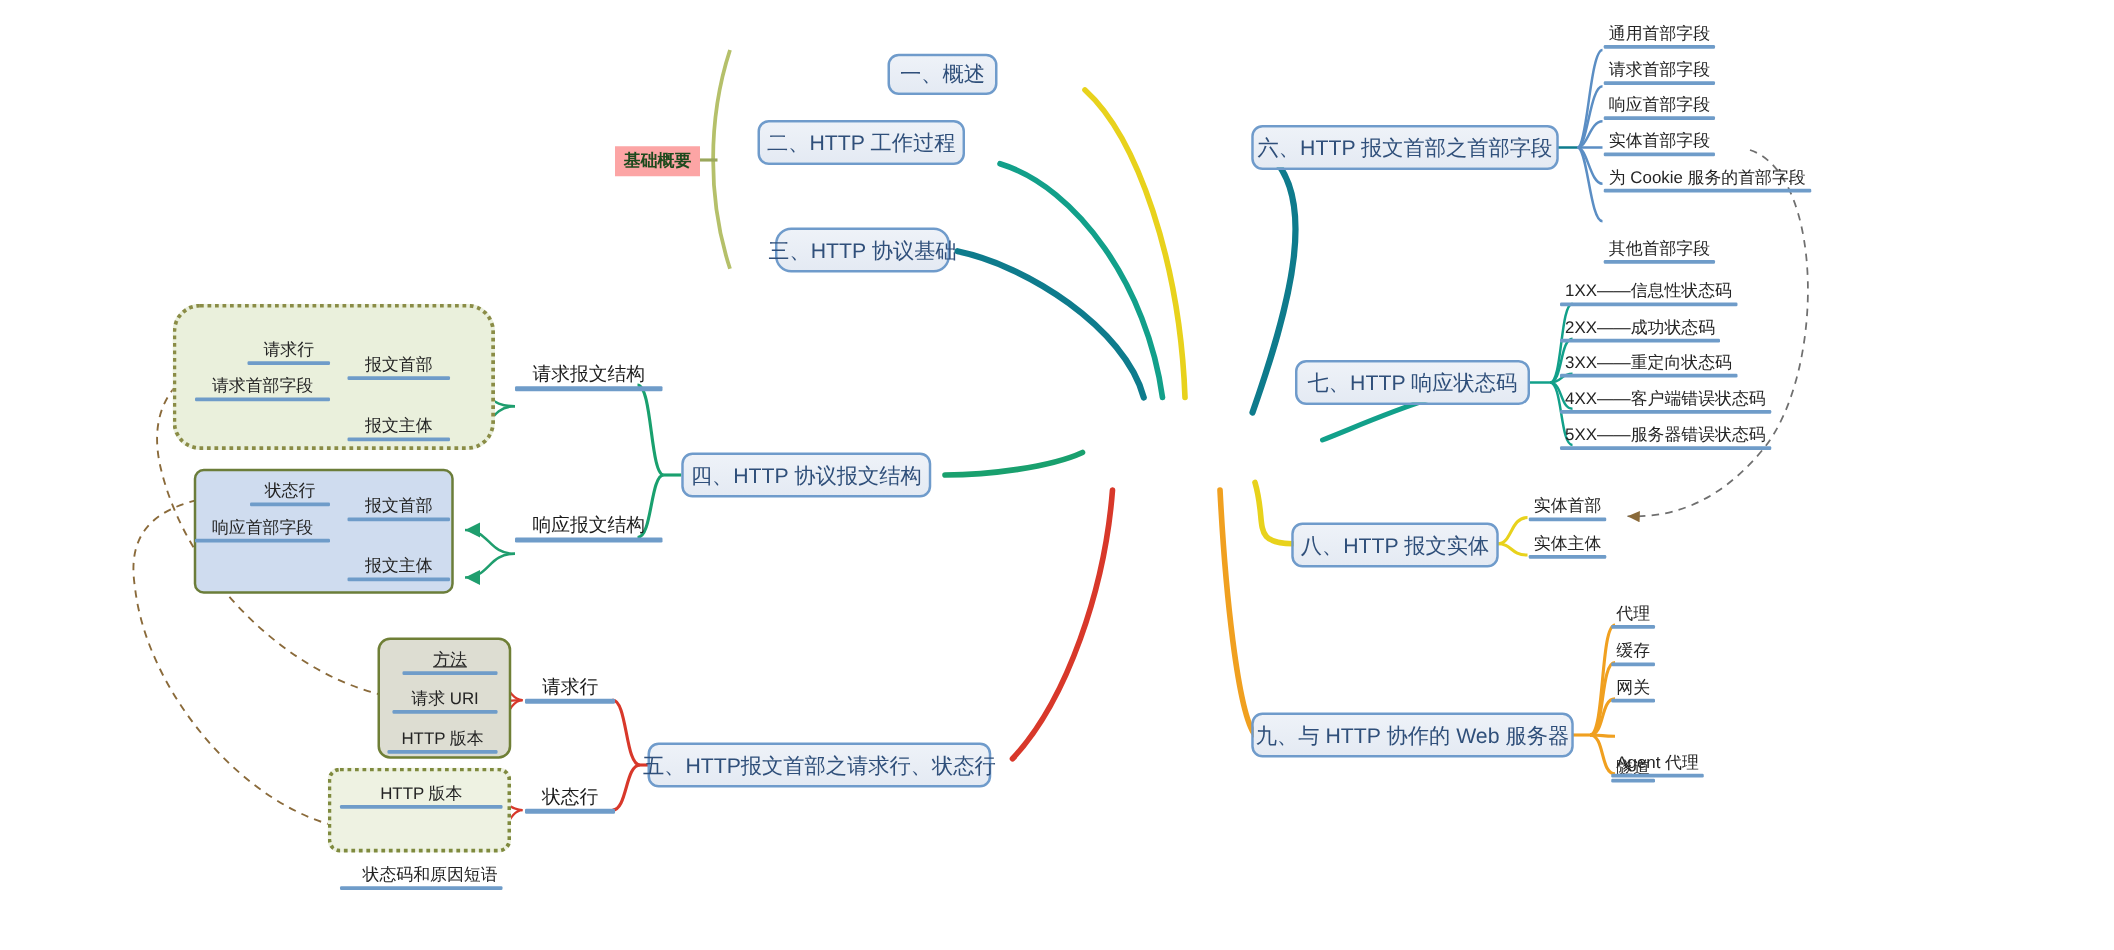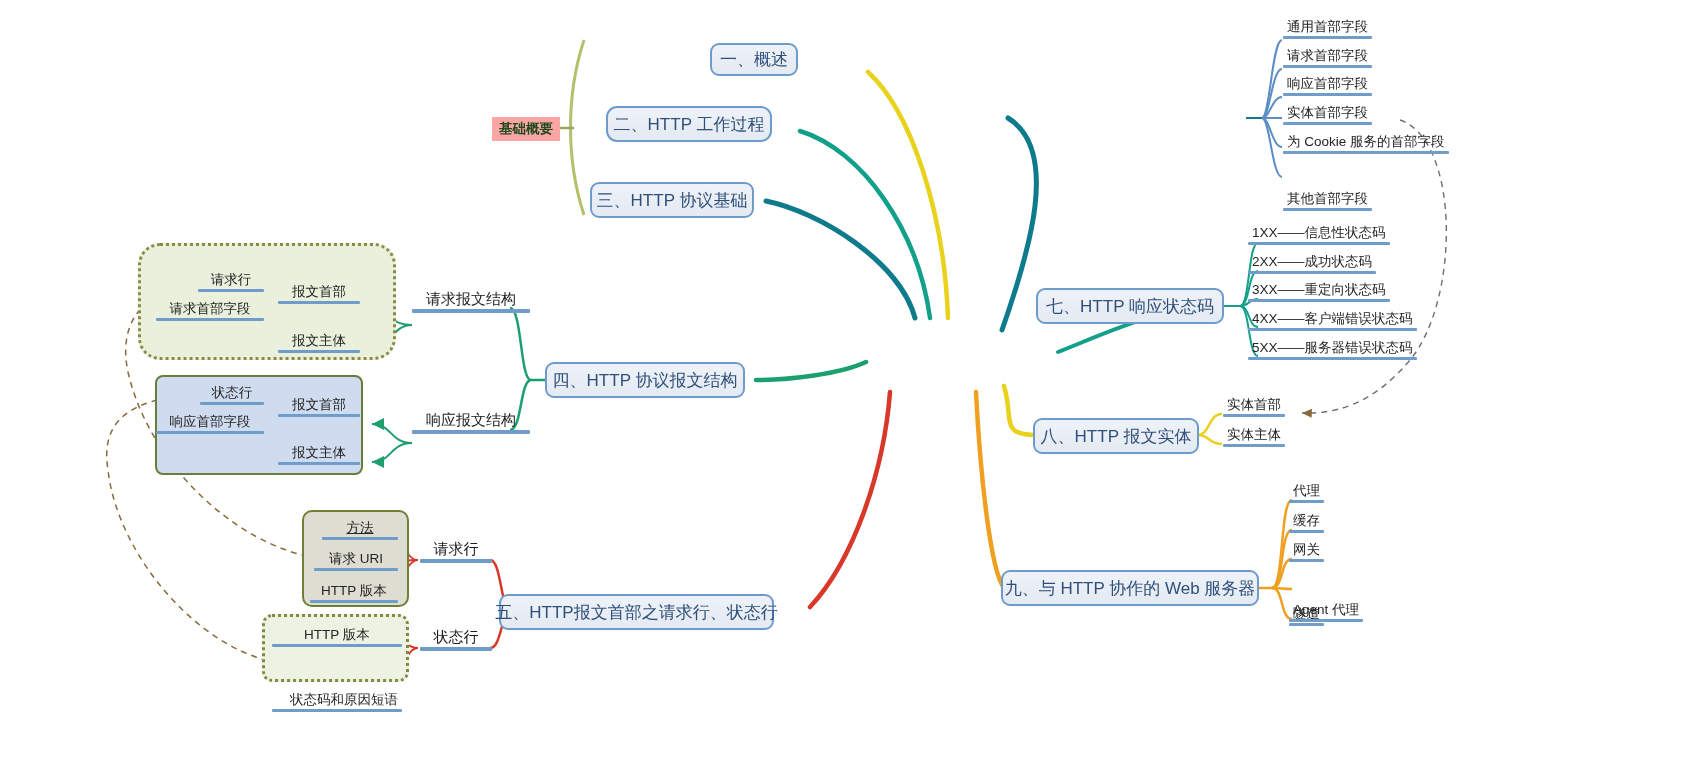--- a/index.html
+++ b/index.html
@@ -141,36 +141,39 @@
   <div class="frame frame-cloud" style="left:138px;top:243px;width:258px;height:117px;"></div>
   <div class="frame frame-solid-blue" style="left:155px;top:375px;width:208px;height:100px;"></div>
   <div class="frame frame-solid-grey" style="left:302px;top:510px;width:107px;height:97px;"></div>
   <div class="frame frame-dot-green" style="left:262px;top:614px;width:147px;height:68px;"></div>
 
 
   <div class="node lvl1" style="left:710px;top:43px;width:88px;height:33px;">
     <span>一、概述</span>
   </div>
 
-  <div class="node lvl1" style="left:606px;top:106px;width:166px;height:36px;border-radius:11px;">
+  <div class="node lvl1" style="left:606px;top:96px;width:166px;height:36px;">
     <span>二、HTTP 工作过程</span>
   </div>
 
-  <div class="node lvl1" style="left:590px;top:182px;width:164px;height:36px;">
+  <div class="node lvl1" style="left:620px;top:182px;width:140px;height:36px;border-radius:13px;">
     <span>三、HTTP 协议基础</span>
   </div>
 
   <div class="node lvl1" style="left:545px;top:362px;width:200px;height:36px;">
     <span>四、HTTP 协议报文结构</span>
   </div>
 
-  <div class="node lvl1" style="left:499px;top:594px;width:275px;height:36px;">
+  <div class="node lvl1" style="left:518px;top:594px;width:275px;height:36px;">
     <span>五、HTTP报文首部之请求行、状态行</span>
   </div>
 
+  <div class="node lvl1" style="left:1001px;top:100px;width:246px;height:36px;">
+    <span>六、HTTP 报文首部之首部字段</span>
+  </div>
 
   <div class="node lvl1" style="left:1036px;top:288px;width:188px;height:36px;">
     <span>七、HTTP 响应状态码</span>
   </div>
 
   <div class="node lvl1" style="left:1033px;top:418px;width:166px;height:36px;">
     <span>八、HTTP 报文实体</span>
   </div>
 
   <div class="node lvl1" style="left:1001px;top:570px;width:258px;height:36px;">

